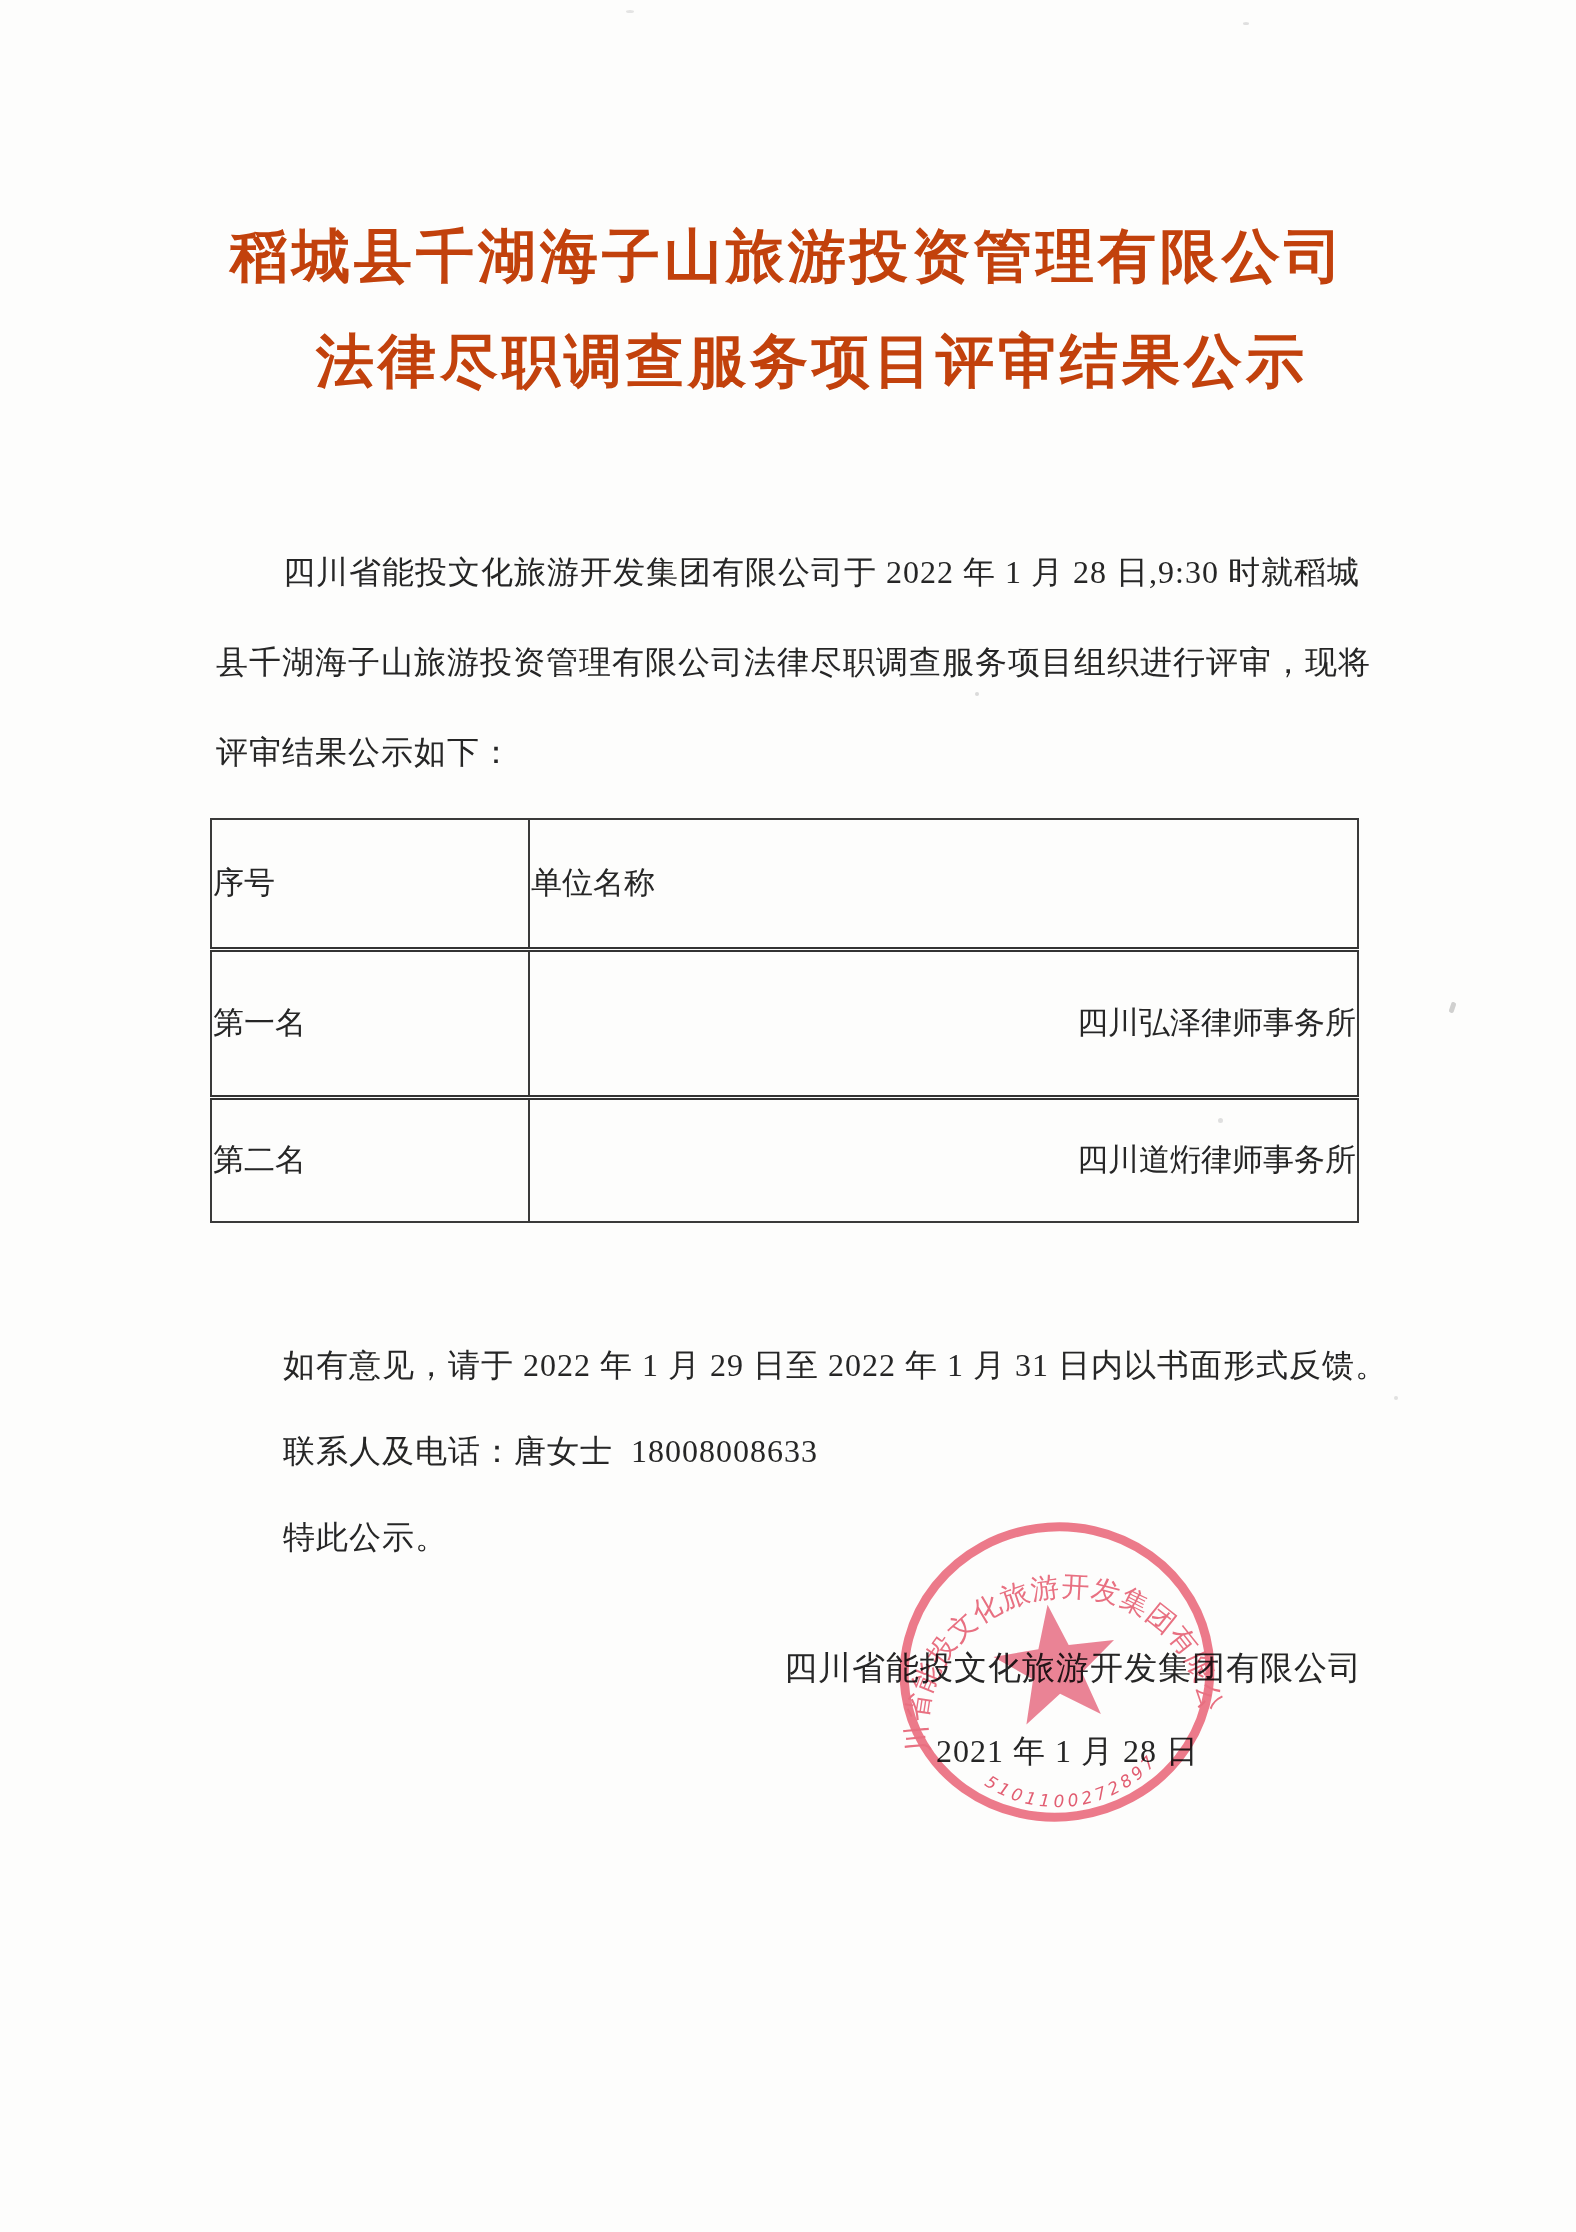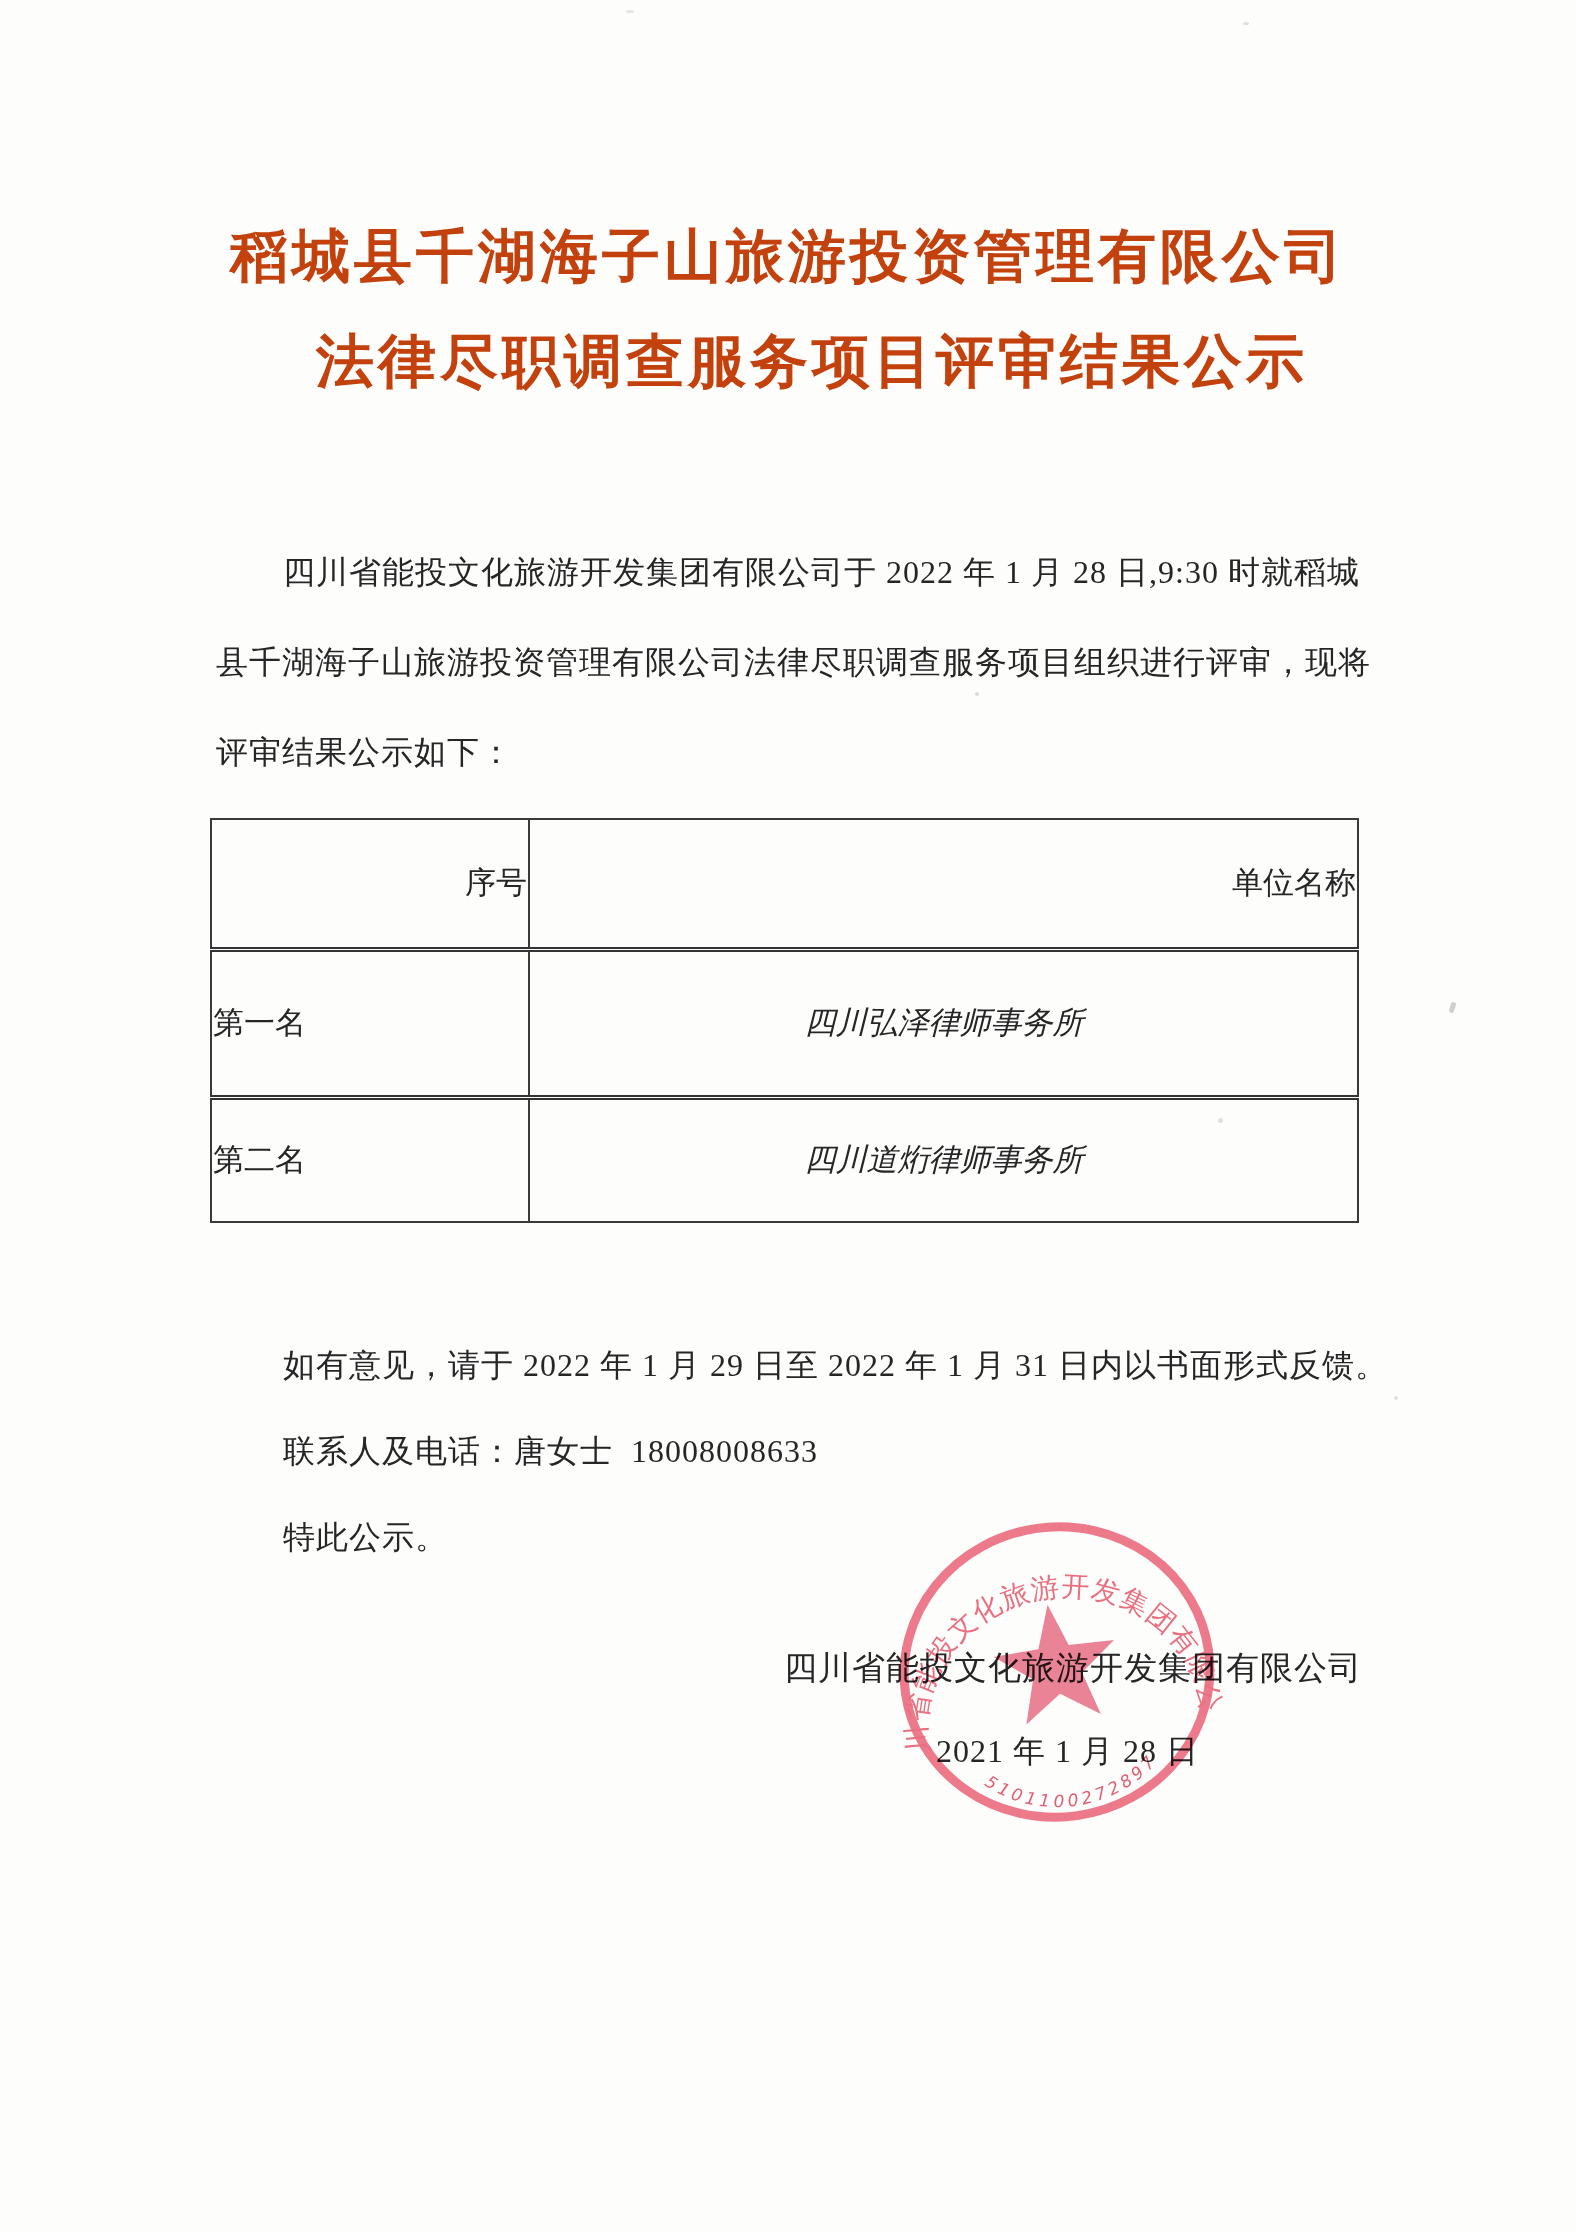--- a/index.html
+++ b/index.html
@@ -31,28 +31,28 @@
     border-collapse:collapse;
     table-layout:fixed;
     font-size:31px;
     color:#262626;
   }
   table.result,table.result th,table.result td{
     border:2px solid #3a3a3a;
   }
   table.result th{
     font-weight:normal;
-    text-align:right;
+    text-align:left;
     border-bottom:5px double #333;
   }
   table.result tr.r1 td{
     border-bottom:5px double #333;
   }
   td.rank{text-align:left;}
-  td.unit{text-align:center;padding-left:2px;font-style:italic;}
+  td.unit{text-align:right;padding-left:2px;}
   
   .sig{font-size:33px;letter-spacing:1px;color:#262626;}
   
   .stamp{
     position:absolute;left:867px;top:1492px;
     width:380px;height:360px;
     mix-blend-mode:multiply;
     opacity:.88;
     pointer-events:none;
   }

